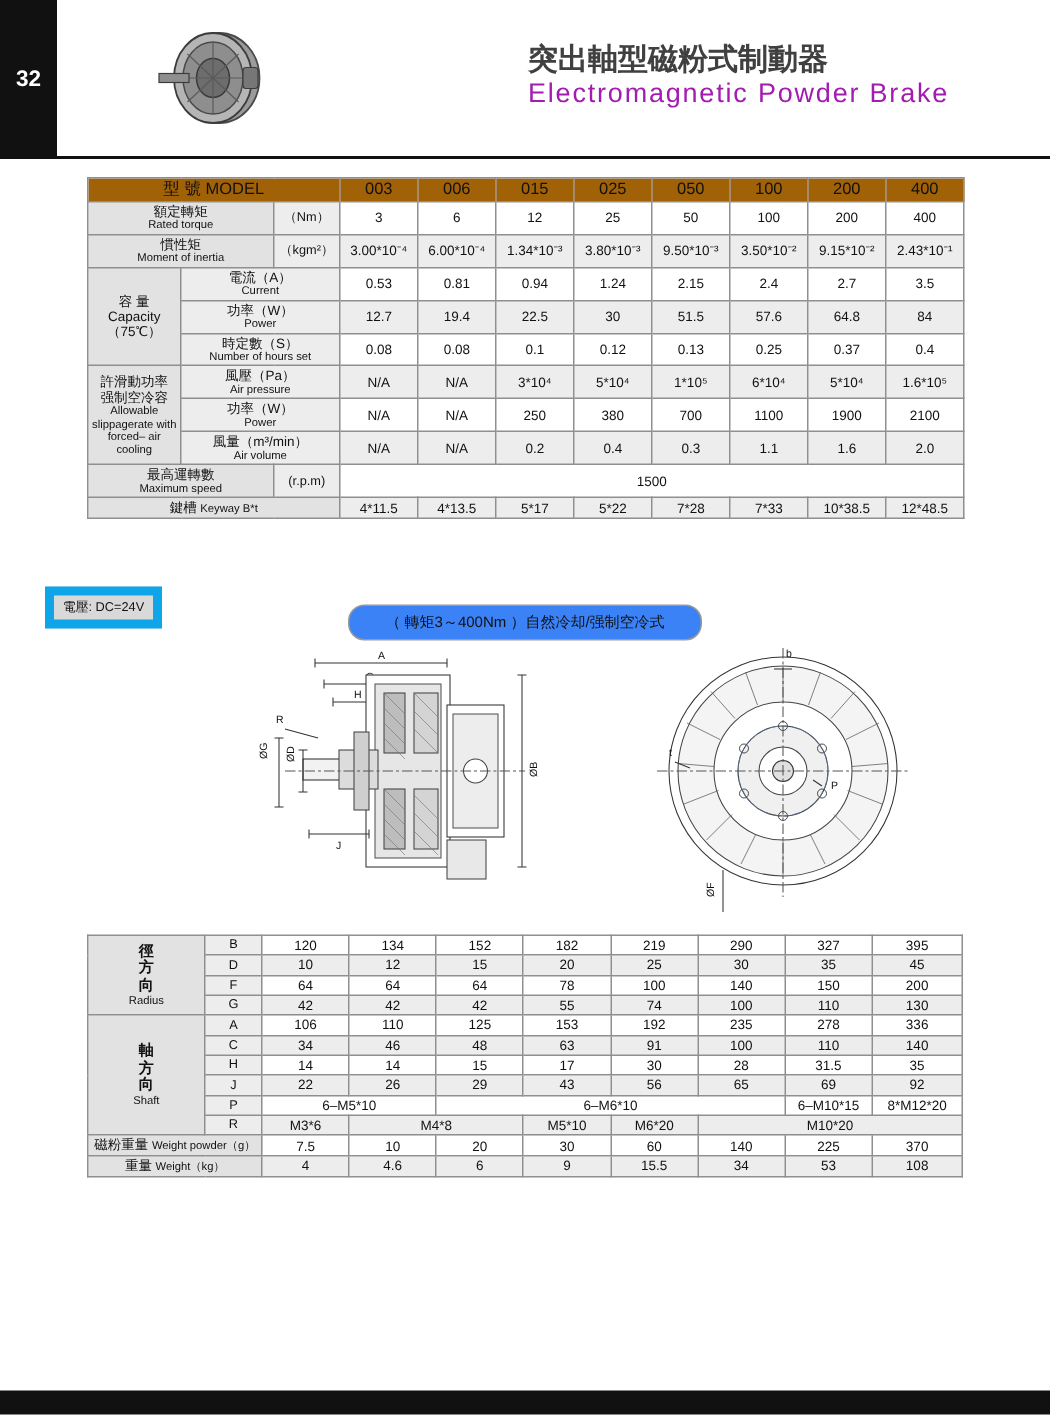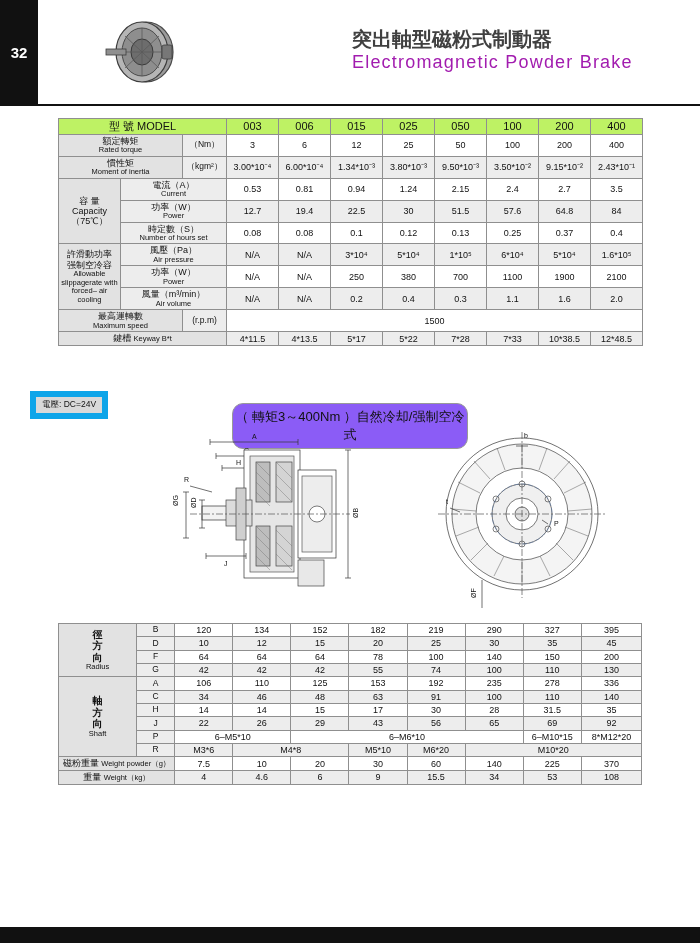--- a/index.html
+++ b/index.html
@@ -59,40 +59,40 @@
     color:#111;
   }
   table.spec td, table.spec th {
     border:1px solid #8f8f8f;
     text-align:center;
     vertical-align:middle;
     padding:1px 1px;
     font-weight:normal;
     line-height:1.15;
   }
-  .hdrrow td { background:#bef264; font-weight:bold; font-size:11px; padding:3px 1px;}
+  .hdrrow td { background:#a16207; font-weight:bold; font-size:11px; padding:3px 1px;}
   .lbl { background:#e2e2e2; font-size:8.5px; }
   .lbl2 { background:#ededed; font-size:8.5px; }
   .cn { font-size:9px; }
   .en { font-size:7.5px; }
   .zebra { background:#ededed;padding-left:48px; }
 
   
   #top-table-wrap { position:absolute; left:58px; top:118px; width:584px; }
   #top-table-wrap table { width:584px; }
 
   .voltage-tag {
     position:absolute; left:30px; top:391px;
     font-size:8.5px; background:#d9d9d9; border:6px solid #0ea5e9;
     padding:2px 6px;
   }
   .cooling-tag {
     position:absolute; left:232px; top:403px;
     width:236px; text-align:center;
-    font-size:13px; background:#8b5cf6; border:1px solid #999;
+    font-size:10px; background:#3b82f6; border:1px solid #999;
     border-radius:11px; padding:4px 0;
   }
 
   
   .drawing {
     position:absolute; left:30px; top:430px; width:640px; height:190px;
   }
 
   
   #bot-table-wrap { position:absolute; left:58px; top:623px; width:584px; }

